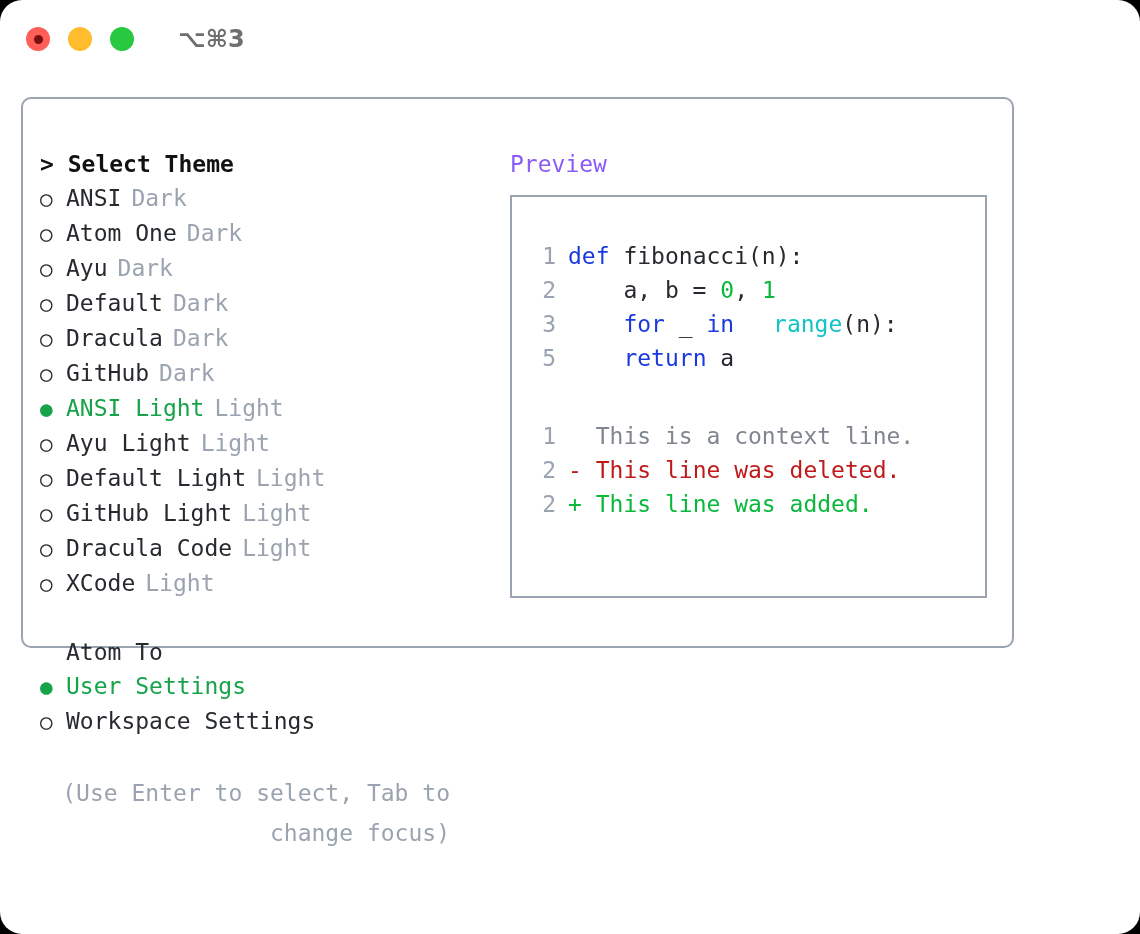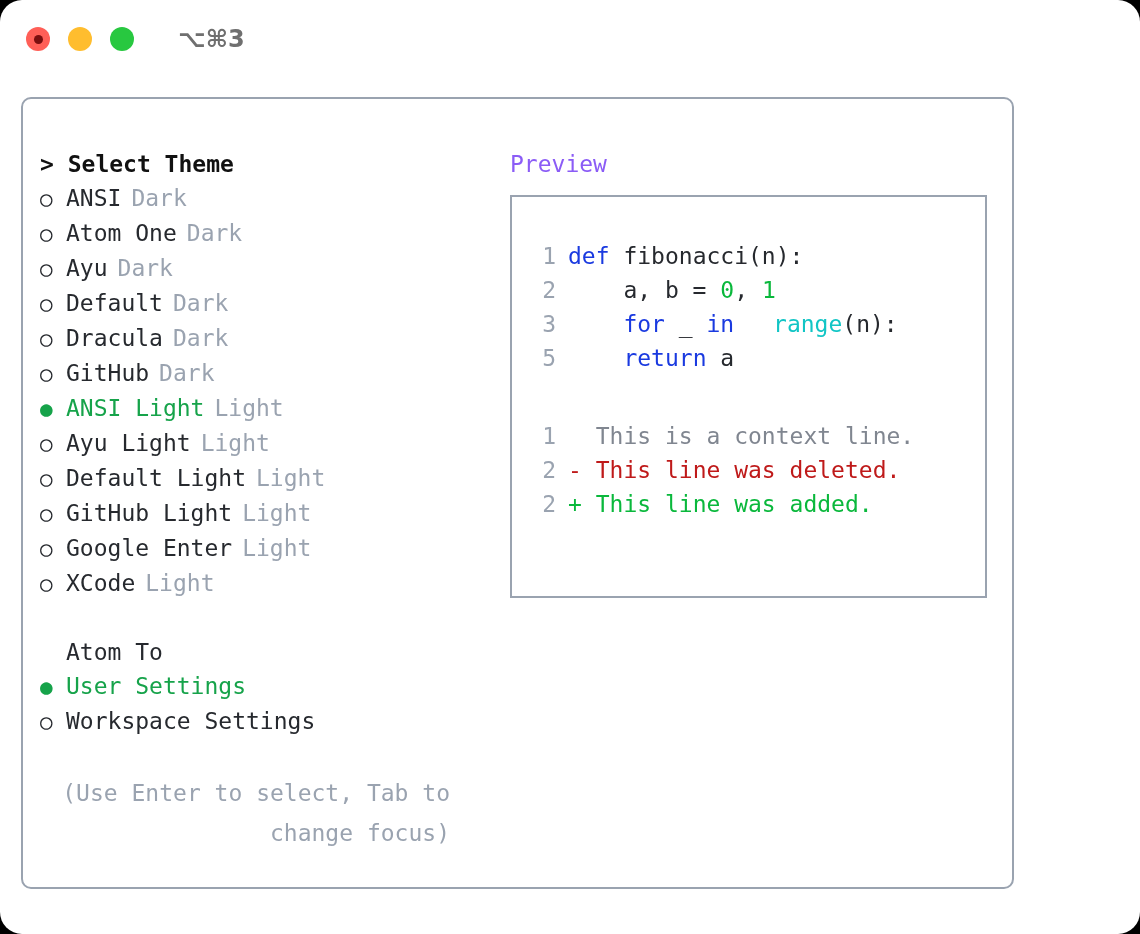--- a/index.html
+++ b/index.html
@@ -50,21 +50,21 @@
     font-weight: bold;
     color: #6f6f6f;
     letter-spacing: 0px;
     font-family: "DejaVu Sans", "Liberation Sans", sans-serif;
   }
 
   
   .panel {
     position: absolute;
     left: 21px; top: 97px;
-    width: 993px; height: 792px;
+    width: 993px; height: 551px;
     border: 2px solid #9aa3b0;
     border-radius: 10px;
     background: #ffffff;
   }
 
   .columns {
     display: flex;
     padding: 48px 0 0 17px;
   }
   .col-left  { width: 470px; flex: none; }
@@ -187,21 +187,21 @@
             <li class="row"><span class="marker">○</span><span class="name">ANSI</span><span class="suffix">Dark</span></li>
             <li class="row"><span class="marker">○</span><span class="name">Atom One</span><span class="suffix">Dark</span></li>
             <li class="row"><span class="marker">○</span><span class="name">Ayu</span><span class="suffix">Dark</span></li>
             <li class="row"><span class="marker">○</span><span class="name">Default</span><span class="suffix">Dark</span></li>
             <li class="row"><span class="marker">○</span><span class="name">Dracula</span><span class="suffix">Dark</span></li>
             <li class="row"><span class="marker">○</span><span class="name">GitHub</span><span class="suffix">Dark</span></li>
             <li class="row sel"><span class="marker on">●</span><span class="name">ANSI Light</span><span class="suffix">Light</span></li>
             <li class="row"><span class="marker">○</span><span class="name">Ayu Light</span><span class="suffix">Light</span></li>
             <li class="row"><span class="marker">○</span><span class="name">Default Light</span><span class="suffix">Light</span></li>
             <li class="row"><span class="marker">○</span><span class="name">GitHub Light</span><span class="suffix">Light</span></li>
-            <li class="row"><span class="marker">○</span><span class="name">Google Enter</span><span class="suffix">Light</span></li>
+            <li class="row"><span class="marker">○</span><span class="name">Dracula Code</span><span class="suffix">Light</span></li>
             <li class="row"><span class="marker">○</span><span class="name">XCode</span><span class="suffix">Light</span></li>
           </ul>
 
         <div class="spacer-lg"></div>
 
         <div class="section-label">Atom To</div>
 
         <ul class="list" id="apply-list">
             <li class="row sel"><span class="marker on">●</span><span class="name">User Settings</span></li>
             <li class="row"><span class="marker">○</span><span class="name">Workspace Settings</span></li>

